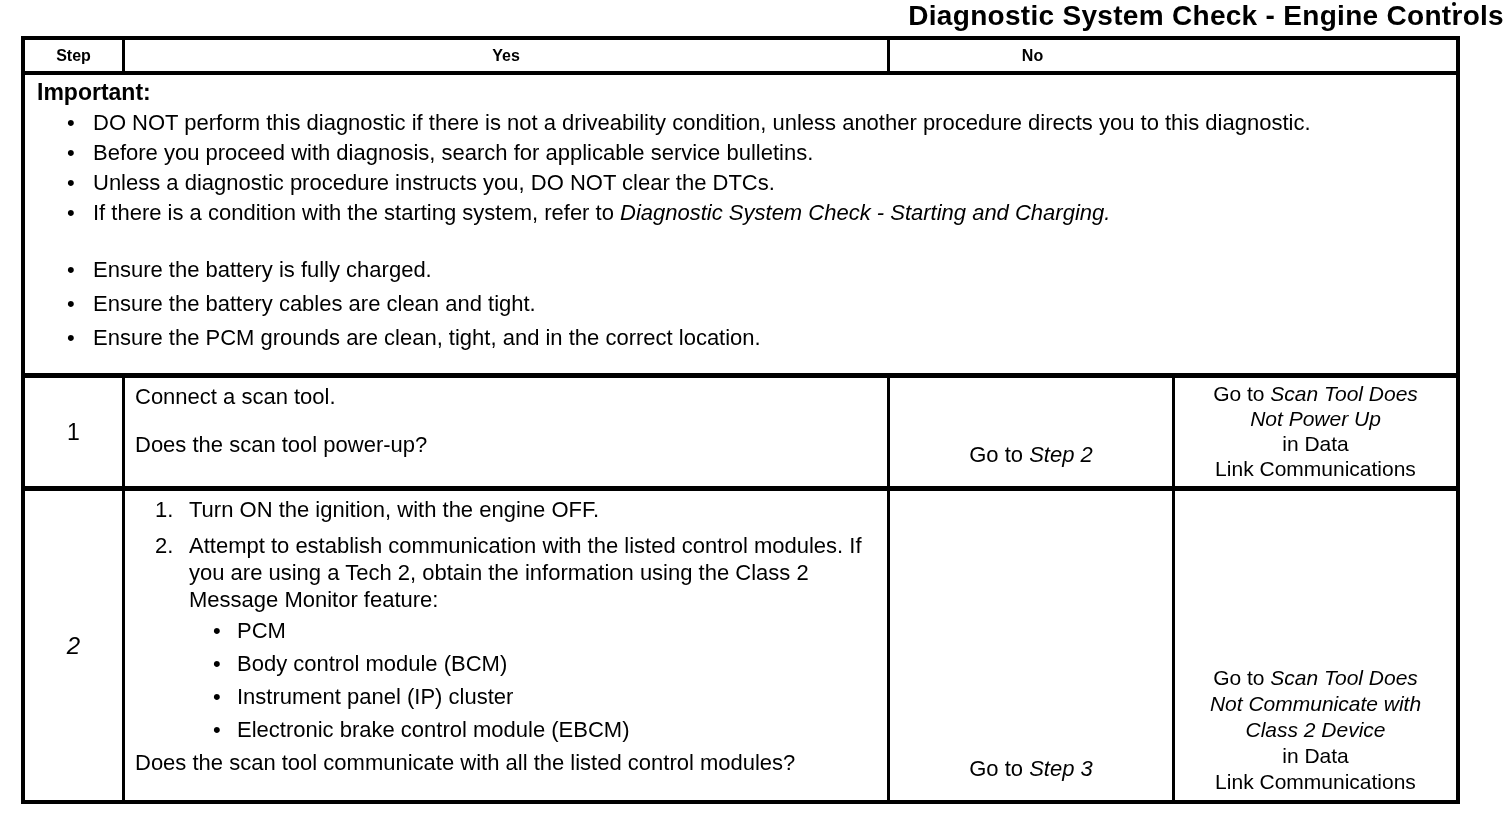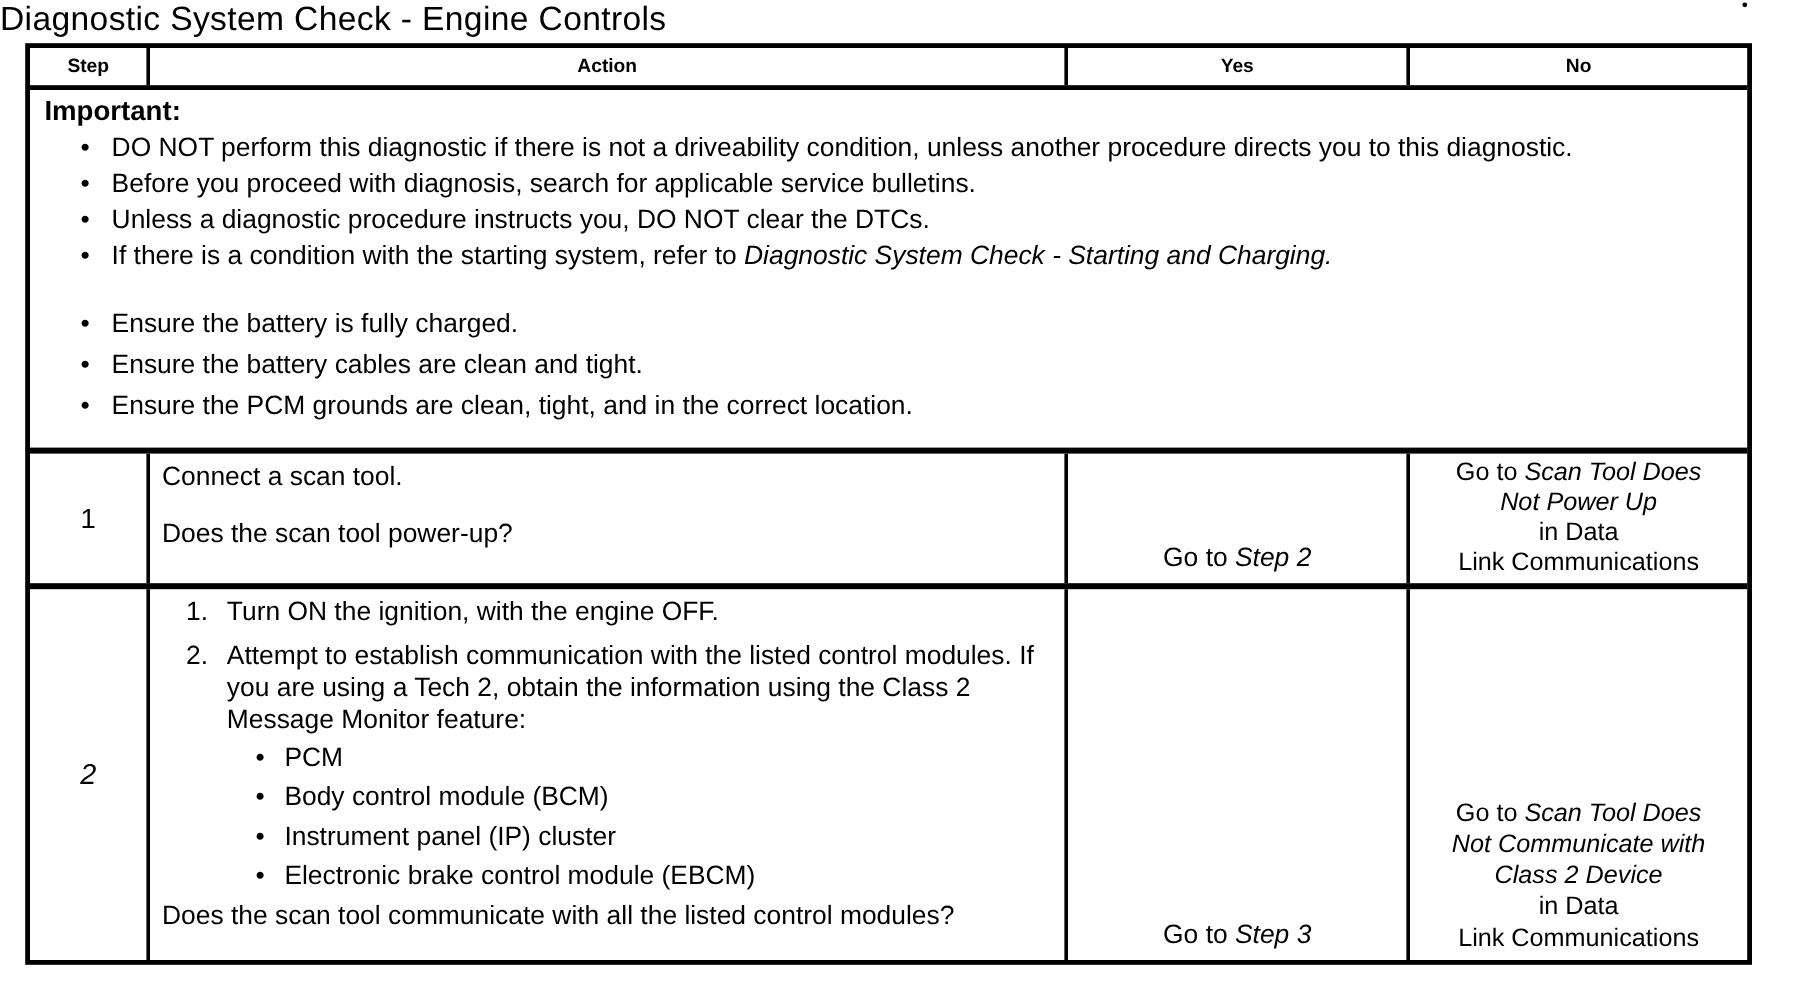--- a/index.html
+++ b/index.html
@@ -2,22 +2,22 @@
 <html><head>
 <meta charset="utf-8">
 <style>
   html,body{margin:0;padding:0;background:#fff;}
   .page{
     position:relative;width:1504px;height:824px;background:#ffffff;
     font-family:"Liberation Sans","DejaVu Sans",sans-serif;color:#000;
     overflow:hidden;
   }
   .page-title{
-    position:absolute;top:0px;left:0;width:100%;text-align:left;
-    font-size:28px;font-weight:400;letter-spacing:.3px;
+    position:absolute;top:0px;left:0;width:100%;text-align:right;
+    font-size:28px;font-weight:700;letter-spacing:.3px;
   }
   .speck{position:absolute;left:1452px;top:2px;width:4px;height:4px;background:#000;border-radius:50%;}
   .tbl{
     position:absolute;left:21px;top:36px;width:1439px;height:768px;
     border:4px solid #000;box-sizing:border-box;display:flex;flex-direction:column;
     background:#fff;
   }
   .grid{display:grid;grid-template-columns:100px 765px 285px 1fr;}
   .hdr{height:35px;border-bottom:4px solid #000;box-sizing:border-box;}
   .hdr .hcell{
@@ -40,21 +40,21 @@
   .row1{height:113px;border-bottom:5px solid #000;}
   .row2{flex:1;}
   .cell{border-right:3px solid #000;box-sizing:border-box;overflow:hidden;}
   .cell.last{border-right:none;}
   .cell-step{display:flex;align-items:center;justify-content:center;font-size:23px;}
   .step-italic{font-style:italic;font-size:24px;}
   .cell-action{padding:5px 14px 0 10px;font-size:22px;line-height:28px;}
   .a-line1{margin-bottom:20px;}
   .cell-yes{
     display:flex;align-items:flex-end;justify-content:center;
-    padding-bottom:8px;font-size:22px;
+    padding-bottom:18px;font-size:22px;
   }
   .cell-no{font-size:21px;text-align:center;padding:3px 4px 4px 4px;line-height:25px;border-radius:16px;}
   .row2 .cell-no{display:flex;flex-direction:column;justify-content:flex-end;line-height:26px;padding-bottom:5px;}
   .oitem{display:flex;margin-left:20px;line-height:27px;}
   .oitem .onum{width:34px;flex:none;}
   .oitem.first{margin-bottom:9px;}
   .oitem.second{margin-bottom:4px;}
   .mitem{display:flex;margin-left:78px;line-height:28px;margin-bottom:5px;}
   .mitem .mdot{width:24px;flex:none;}
   .question{margin-top:3px;line-height:27px;}
@@ -64,21 +64,20 @@
 
 <div class="page">
 
   <div class="page-title">Diagnostic System Check - Engine Controls</div>
   <div class="speck"></div>
 
   <div class="tbl">
 
     <div class="grid hdr">
       <div class="hcell">Step</div>
-      <div class="hcell">Action</div>
       <div class="hcell">Yes</div>
       <div class="hcell last">No</div>
     </div>
 
     <div class="important">
       <div class="imp-label">Important:</div>
 
       <div class="bitem">
         <span class="bdot">•</span>
         <span class="btxt">DO NOT perform this diagnostic if there is not a driveability condition, unless another procedure directs you to this diagnostic.</span>

